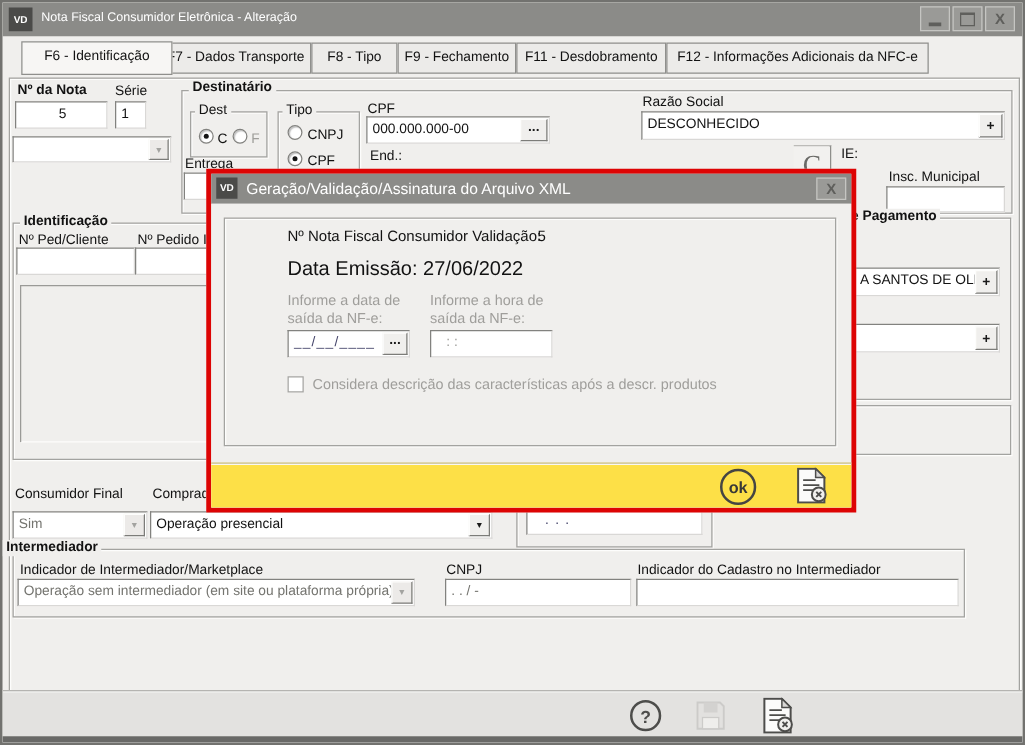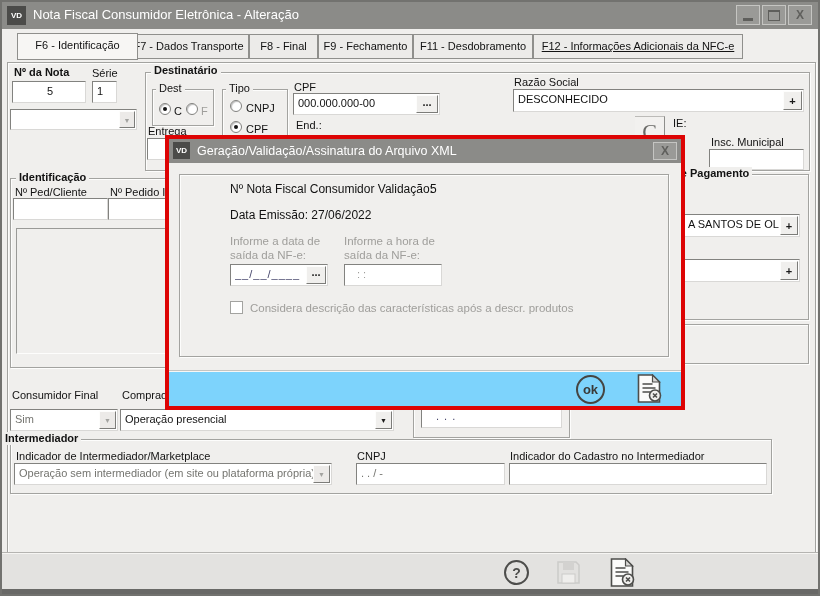--- a/index.html
+++ b/index.html
@@ -4,21 +4,21 @@
 <style>
   html,body{margin:0;padding:0;background:#c9c8c6;}
   .win{position:relative;width:820px;height:596px;background:#f0efed;
        font-family:"Liberation Sans",sans-serif;font-size:11px;color:#121212;
        border:2px solid #72726f;box-sizing:border-box;overflow:hidden;}
   .a{position:absolute;box-sizing:border-box;}
   
   .titlebar{left:0;top:0;right:0;height:27px;background:#8b8b88;}
   .appicon{width:19px;height:19px;background:#4b4b49;color:#fff;font-weight:bold;
            font-size:8px;text-align:center;line-height:19px;letter-spacing:0;}
-  .wtitle{color:#fff;font-size:13px;line-height:26px;white-space:nowrap;}
+  .wtitle{color:#fff;font-size:10px;line-height:26px;white-space:nowrap;}
   .tbtn{width:24px;height:20px;background:#9a9a97;border:1px solid #c5c5c2;
         display:flex;align-items:center;justify-content:center;color:#5f5f5c;
         font-weight:bold;font-size:12px;cursor:default;}
   .minbar{width:10px;height:3px;background:#5f5f5c;margin-top:9px;}
   .maxbox{width:10px;height:8px;border:1px solid #5f5f5c;border-top:2px solid #5f5f5c;}
   
   .tab{top:32px;height:25px;border:1px solid #8f8f8c;background:#ecebe9;
        line-height:23px;text-align:center;white-space:nowrap;overflow:hidden;}
   .tab.active{top:31px;height:27px;background:#f7f6f4;z-index:2;}
   
@@ -39,21 +39,21 @@
   .radio{width:12px;height:12px;border-radius:50%;background:#fff;
          border:1px solid #82827f;box-shadow:inset 1px 1px 1px rgba(0,0,0,.25);}
   .radio.on::after{content:"";position:absolute;left:3px;top:3px;width:4px;height:4px;
                    border-radius:50%;background:#151515;}
   .chk{width:13px;height:13px;background:#fff;border:1px solid #a3a3a0;}
   
   .dlg{left:163px;top:133px;width:520px;height:275px;border:4px solid #dd0404;
        background:#f0efed;z-index:10;}
   .dtitle{left:0;top:0;right:0;height:24px;background:#8b8b88;}
   .dbody{left:0;top:24px;right:0;bottom:0;background:#f0efed;}
-  .dfooter{left:0;bottom:0;right:0;height:36px;background:#7dd3fc;
+  .dfooter{left:0;bottom:0;right:0;height:36px;background:#fde047;
            border-top:1px solid #c6c5c2;box-shadow:inset 0 1px 0 #f8f7f5;}
   .circlebtn{width:29px;height:29px;border-radius:50%;border:2px solid #454543;
              color:#393937;font-weight:bold;text-align:center;line-height:25px;font-size:13px;background:transparent;}
   .helpcircle{width:25px;height:25px;border-radius:50%;border:2px solid #4d4d4b;
               color:#4d4d4b;font-weight:bold;text-align:center;line-height:22px;font-size:14px;}
   .mask{color:#45456b;letter-spacing:1px;}
   .botbar{left:0;bottom:5px;right:0;height:37px;background:#e3e2e0;
           border-top:1px solid #b5b4b1;box-shadow:inset 0 1px 0 #f6f5f3;}
   .darkstrip{left:0;bottom:0;right:0;height:5px;background:#696967;}
   svg{display:block;}
@@ -72,24 +72,24 @@
     <div class="a tbtn" style="right:32px;top:3px;">
         <span class="maxbox"></span>
       </div>
     <div class="a tbtn" style="right:6px;top:3px;">
         <span>X</span>
       </div>
   </div>
 
   <div class="a tab active" style="left:15px;width:121px;">F6 - Identificação</div>
   <div class="a tab" style="left:126px;width:121px;">F7 - Dados Transporte</div>
-  <div class="a tab" style="left:247px;width:69px;">F8 - Final</div>
+  <div class="a tab" style="left:247px;width:69px;">F8 - Tipo</div>
   <div class="a tab" style="left:316px;width:95px;">F9 - Fechamento</div>
   <div class="a tab" style="left:411px;width:120px;">F11 - Desdobramento</div>
-  <div class="a tab" style="left:531px;width:210px;text-decoration:underline;">F12 - Informações Adicionais da NFC-e</div>
+  <div class="a tab" style="left:531px;width:210px;">F12 - Informações Adicionais da NFC-e</div>
 
   <div class="a etch" style="left:5px;top:60px;width:809px;height:491px;"></div>
 
   <div class="a lbl" style="left:12px;top:64px;font-weight:bold;">Nº da Nota</div>
   <div class="a sunken" style="left:10px;top:79px;width:74px;height:22px;">
     <span class="fldtext" style="text-align:center;">5</span>
   </div>
   <div class="a lbl" style="left:90px;top:65px;">Série</div>
   <div class="a sunken" style="left:90px;top:79px;width:25px;height:22px;">
     <span class="fldtext">1</span>
@@ -212,21 +212,21 @@
       <div class="a appicon" style="left:4px;top:3px;width:17px;height:17px;line-height:17px;">VD</div>
       <div class="a wtitle" style="left:28px;top:0;font-size:12.5px;line-height:24px;">Geração/Validação/Assinatura do Arquivo XML</div>
       <div class="a tbtn" style="right:4px;top:3px;width:24px;height:18px;">
           <span>X</span>
         </div>
     </div>
     <div class="a dbody">
       <div class="a etch" style="left:10px;top:11px;width:490px;height:183px;background:#f0efed;">
         <div class="a lbl" style="left:50px;top:8px;font-size:12px;">Nº Nota Fiscal Consumidor Validação:</div>
         <div class="a lbl" style="left:250px;top:8px;font-size:12px;">5</div>
-        <div class="a lbl" style="left:50px;top:34px;font-size:12px;">Data Emissão: 27/06/2022</div>
+        <div class="a lbl" style="left:50px;top:34px;font-size:16px;">Data Emissão: 27/06/2022</div>
         <div class="a gray" style="left:164px;top:59px;width:110px;font-size:11.5px;line-height:14px;">Informe a hora de saída da NF-e:</div>
         <div class="a gray" style="left:50px;top:59px;width:110px;font-size:11.5px;line-height:14px;">Informe a data de saída da NF-e:</div>
         <div class="a sunken" style="left:50px;top:89px;width:98px;height:22px;">
           <span class="fldtext mask">__/__/____</span>
           <span class="btn3d" style="right:1px;top:1px;bottom:1px;width:20px;line-height:11px;"><span>...</span></span>
         </div>
         <div class="a sunken" style="left:164px;top:89px;width:98px;height:22px;">
           <span class="fldtext gray" style="left:12px;">:   :</span>
         </div>
         <span class="a chk" style="left:50px;top:126px;"></span>

